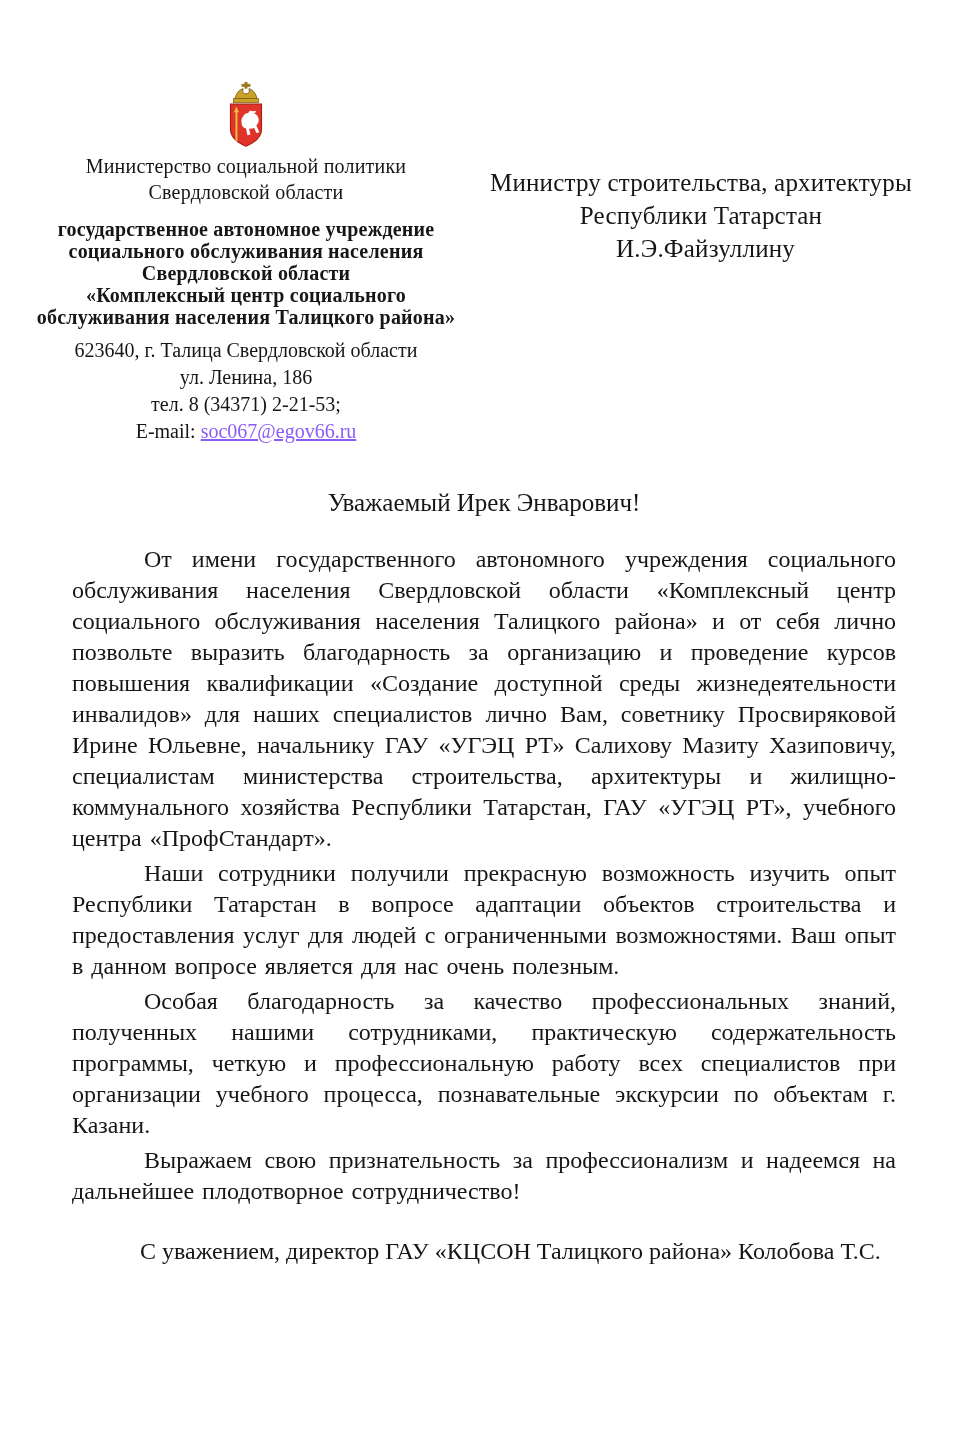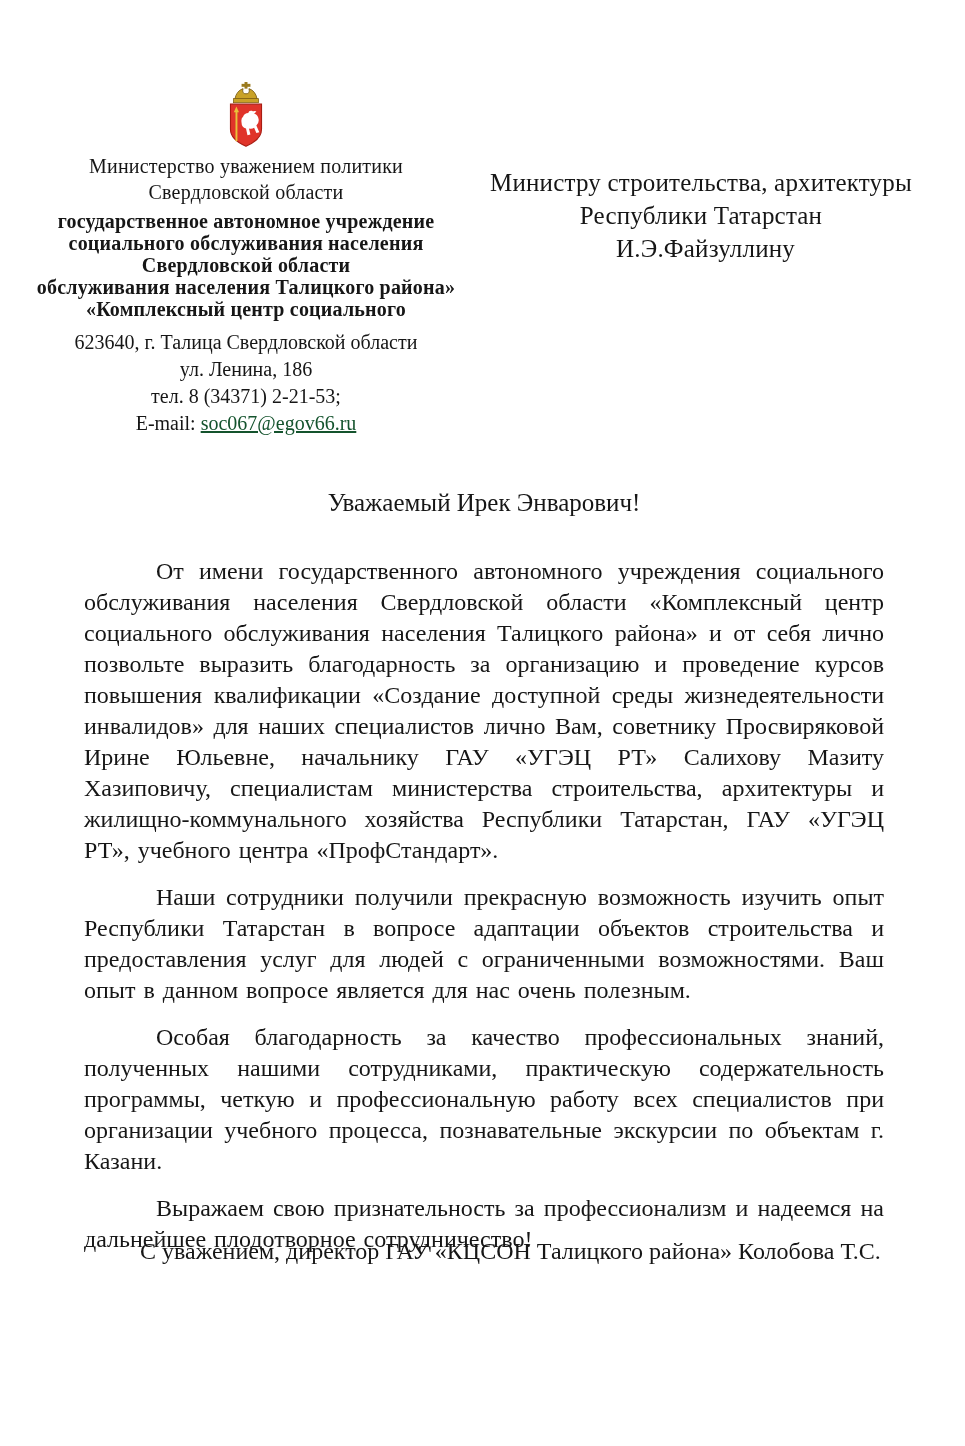--- a/index.html
+++ b/index.html
@@ -34,30 +34,30 @@
   .ministry {
     font-size: 20px;
     line-height: 26px;
     margin-top: 1px;
     letter-spacing: 0.2px;
   }
   .org {
     font-weight: bold;
     font-size: 20px;
     line-height: 22px;
-    margin-top: 5px;
+    margin-top: 13px;
     letter-spacing: 0.2px;
   }
   .address {
     font-size: 20px;
     line-height: 27px;
     margin-top: 9px;
   }
   .email {
-    color: #14532d;
+    color: #8b5cf6;
     text-decoration: underline;
     cursor: pointer;
   }
   .date-line {
     position: absolute;
     left: 95px;
     top: 407px;
     font-size: 20px;
     white-space: nowrap;
   }
@@ -92,21 +92,21 @@
   .body-text {
     position: absolute;
     left: 68px;
     top: 540px;
     width: 832px;
     font-size: 24px;
     line-height: 31px;
     text-align: justify;
   }
   .body-text p {
-    margin: 16px;
+    margin: 4px;
     text-indent: 72px;
     word-spacing: 2px;
   }
   .signature {
     position: absolute;
     left: 68px;
     top: 1210px;
     width: 840px;
     font-size: 24px;
     text-indent: 72px;
@@ -132,29 +132,29 @@
         <path d="M9,30 h42 v34 q0,14 -21,23 q-21,-9 -21,-23 z" fill="#e0342a" stroke="#a81d13" stroke-width="1.5"></path>
 
         <path d="M17,33 l-3.5,8 h7 z" fill="#e8c23a"></path>
         <rect x="15.8" y="39" width="2.6" height="41" fill="#e8c23a"></rect>
 
         <path d="M26,47 q2,-5 7,-5 q1,-4 5,-3 q3,1 3,4 q5,1 6,7 q1,5 -3,9 l4,9 -4,1 -3,-7 q-3,2 -7,1 l2,8 -4,1 -2,-9 q-6,-2 -6,-8 q-1,-6 2,-8 z" fill="#ffffff"></path>
         <path d="M38,41 q4,-3 6,-1 l-3,3 z" fill="#ffffff"></path>
       </svg>
     </div>
     <div class="ministry">
-      <div>Министерство уважением политики</div>
+      <div>Министерство социальной политики</div>
       <div>Свердловской области</div>
     </div>
     <div class="org">
       <div>государственное автономное учреждение</div>
       <div>социального обслуживания населения</div>
       <div>Свердловской области</div>
+      <div>«Комплексный центр социального</div>
       <div>обслуживания населения Талицкого района»</div>
-      <div>«Комплексный центр социального</div>
     </div>
     <div class="address">
       <div>623640, г. Талица Свердловской области</div>
       <div>ул. Ленина, 186</div>
       <div>тел. 8 (34371) 2-21-53;</div>
       <div>
         <span>E-mail:</span>
         <span class="email">soc067@egov66.ru</span>
       </div>
     </div>

